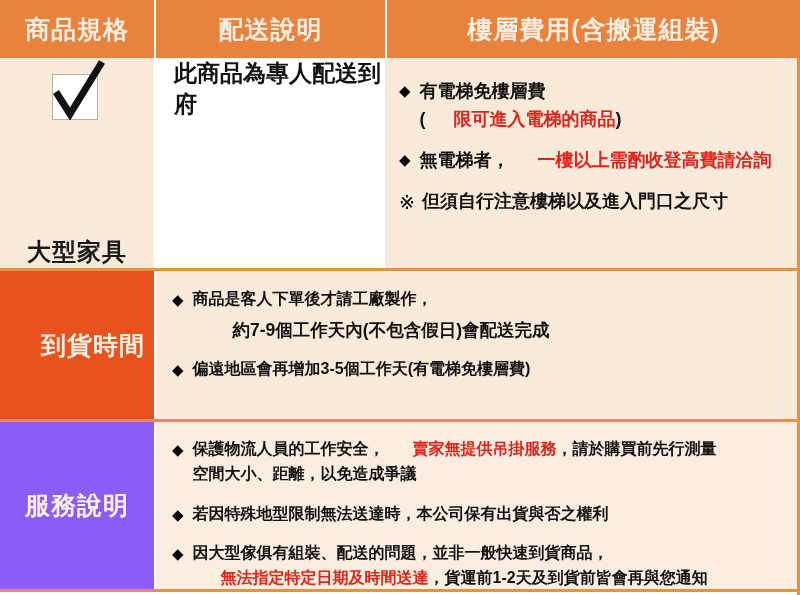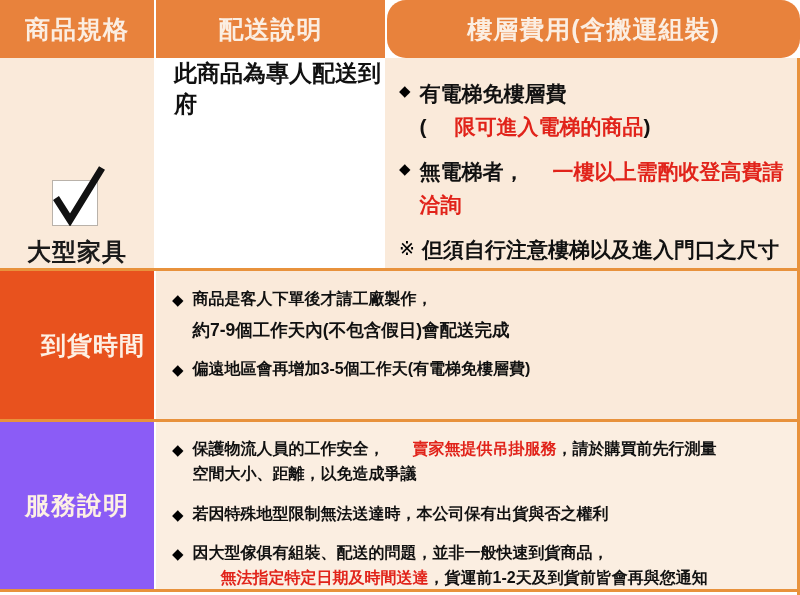--- a/index.html
+++ b/index.html
@@ -33,21 +33,21 @@
     align-items: center;
     justify-content: center;
     font-size: 25px;
     font-weight: bold;
     letter-spacing: 1px;
     box-sizing: border-box;
   }
   .hdr-c1 { width: 154px; }
   .hdr-gap { width: 2px; background: #ffffff; }
   .hdr-c2 { width: 229px; }
-  .hdr-c3 { width: 413px; border-radius: 19px; }
+  .hdr-c3 { width: 413px; }
 
   
   .row {
     display: flex;
     width: 800px;
     box-sizing: border-box;
     border-bottom: 3px solid #e8923c;
   }
   .row.no-bb { border-bottom: none; }
   .label-cell {
@@ -68,21 +68,21 @@
     width: 2px;
     flex: 0 0 2px;
     background: #ffffff;
   }
 
   
   #row-spec { height: 213px; }
   #row-spec .label-cell {
     background: #faeada;
     flex-direction: column;
-    justify-content: flex-end;
+    justify-content: space-between;
   }
   .checkbox-icon {
     position: relative;
     width: 62px;
     height: 62px;
     margin-bottom: 10px;
   }
   .checkbox-icon .box {
     position: absolute;
     left: 6px;
@@ -141,38 +141,39 @@
     font-size: 19px;
     padding-right: 7px;
     padding-top: 0px;
   }
   .bullet-body {
     font-size: 16px;
     color: #111111;
     line-height: 1.55;
     font-weight: bold;
   }
-  .fee-cell .bullet-body { font-size: 21px; }
+  .fee-cell .bullet-body { font-size: 18px; }
   .red { color: #e1231a; padding-left: 28px; }
 
   
   #row-arrival { height: 151px; }
   #row-arrival .label-cell { background: #e8521e; padding-left: 32px; }
   #row-arrival .content-cell {
     flex: 1 1 auto;
     background: #faeada;
     padding: 16px 10px 10px 16px;
     box-sizing: border-box;
   }
   .sub-line {
     font-size: 17.5px;
     font-weight: bold;
     color: #111111;
     line-height: 1.55;
     margin-top: 5px;
+    margin-left: 40px;
   }
 
   
   #row-service { height: 170px; border-bottom: 3px solid #e8923c; }
   #row-service .label-cell { background: #8b5cf6; }
   #row-service .content-cell {
     flex: 1 1 auto;
     background: #fbeee1;
     padding: 15px 10px 10px 16px;
     box-sizing: border-box;

